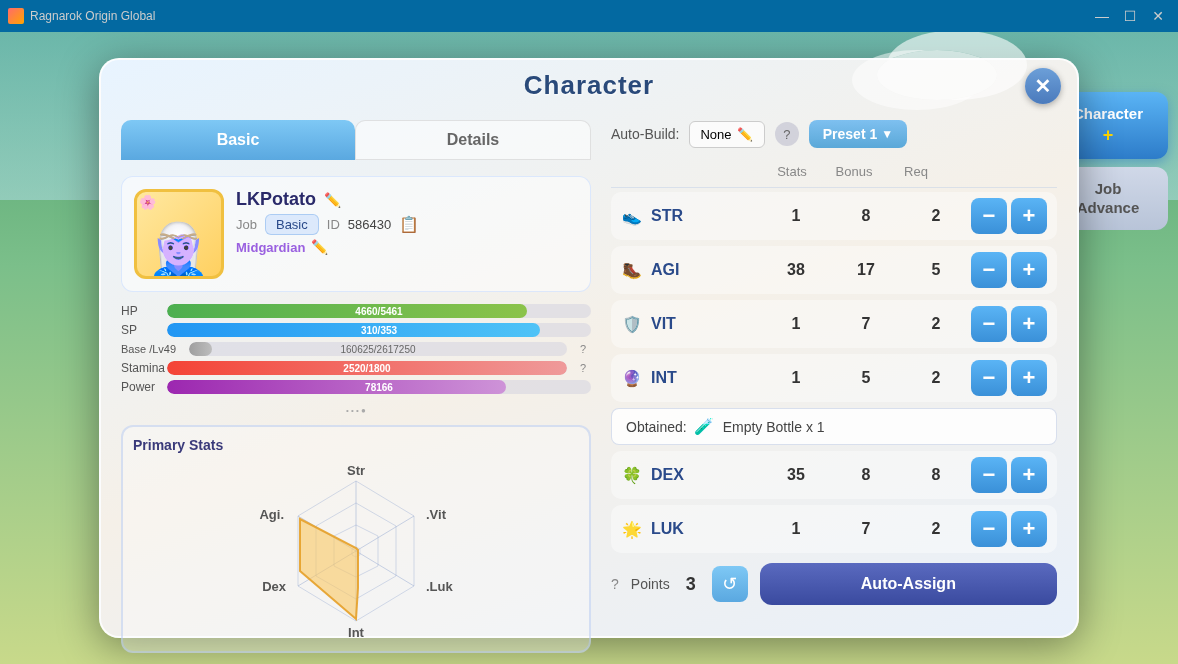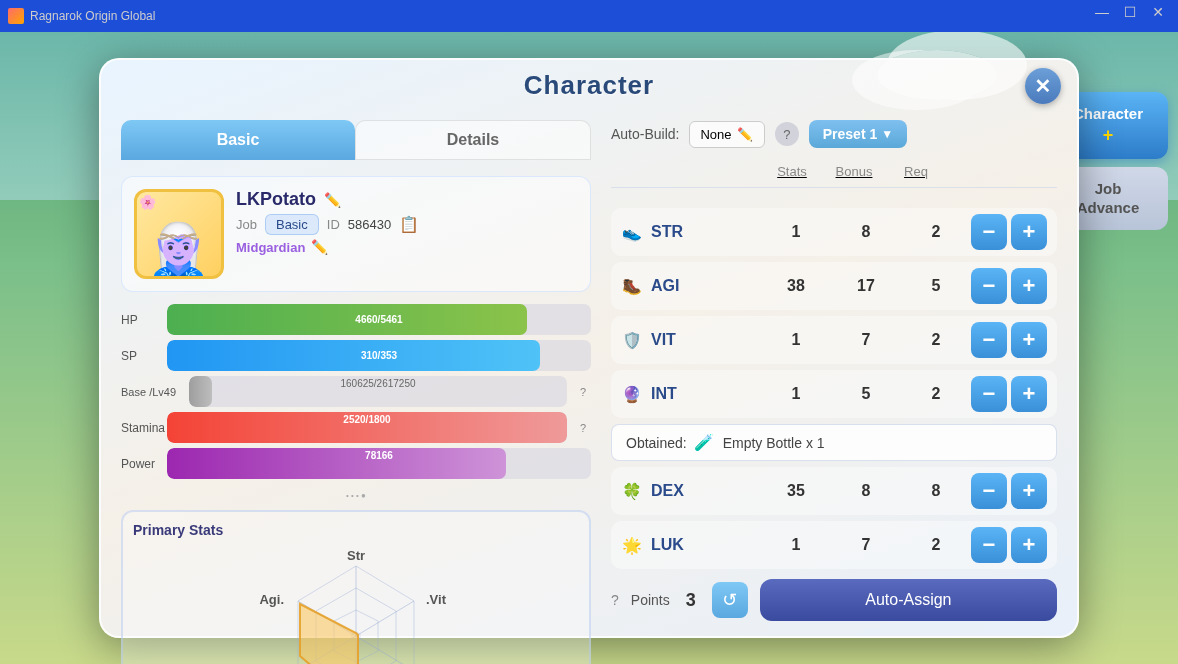--- a/index.html
+++ b/index.html
@@ -24,22 +24,23 @@
       height: 200px;
       background: linear-gradient(180deg, #7ec8e3 0%, #b5e0f0 100%);
       opacity: 0.5;
     }
 
     
     .titlebar {
       position: absolute;
       top: 0; left: 0; right: 0;
       height: 32px;
-      background: #1d4ed8;
-      display: flex;
+      background: #0369a1;
+      display: flex;
+      align-items: center;
       justify-content: space-between;
       padding: 0 8px;
       z-index: 100;
     }
     .titlebar-left {
       display: flex;
       align-items: center;
       gap: 6px;
       color: #ccc;
       font-size: 12px;
@@ -315,21 +316,21 @@
       margin-bottom: 5px;
     }
     .stat-label {
       width: 38px;
       font-size: 12px;
       color: #555;
       flex-shrink: 0;
     }
     .stat-bar-container {
       flex: 1;
-      height: 31px;
+      height: 14px;
       background: rgba(200,200,220,0.4);
       border-radius: 7px;
       overflow: hidden;
       position: relative;
     }
     .stat-bar {
       height: 100%;
       border-radius: 7px;
       display: flex;
       align-items: center;
@@ -435,22 +436,21 @@
       cursor: pointer;
     }
     .chevron-down { font-size: 12px; }
 
     
     .stats-header-row {
       display: flex;
       align-items: center;
       padding: 0 10px 8px 10px;
       border-bottom: 1px solid rgba(180,200,230,0.4);
-      margin-bottom: 20px;
-      text-decoration: underline;
+      margin-bottom: 4px;
     }
     .sh-spacer { width: 140px; }
     .sh-col {
       flex: 1;
       text-align: center;
       font-size: 13px;
       color: #888;
     }
     .sh-actions { width: 100px; }
 
@@ -564,21 +564,21 @@
       justify-content: center;
     }
     .auto-assign-btn {
       flex: 1;
       padding: 12px 20px;
       background: linear-gradient(180deg, #5a6abf 0%, #3a4a9f 100%);
       border: none;
       border-radius: 12px;
       color: white;
       font-size: 16px;
-      font-weight: normal;
+      font-weight: bold;
       cursor: pointer;
       text-align: center;
     }
 
     
     .radar-svg {
       width: 200px;
       height: 180px;
     }
   </style>

